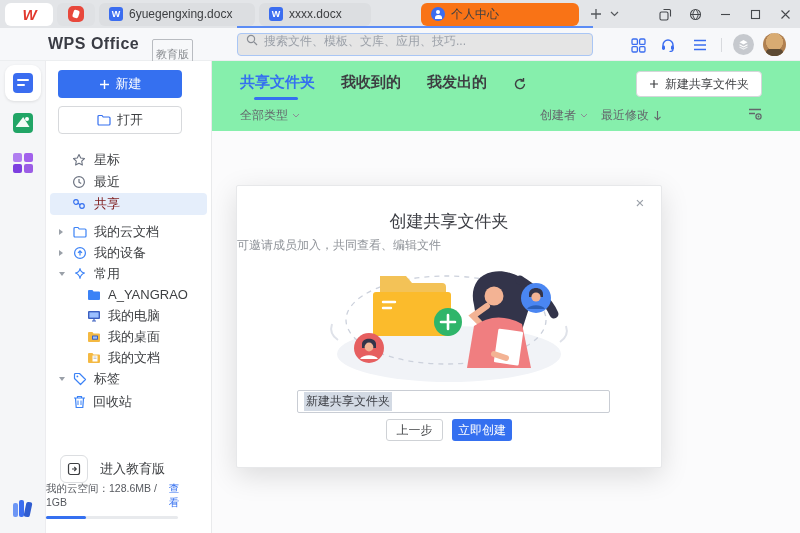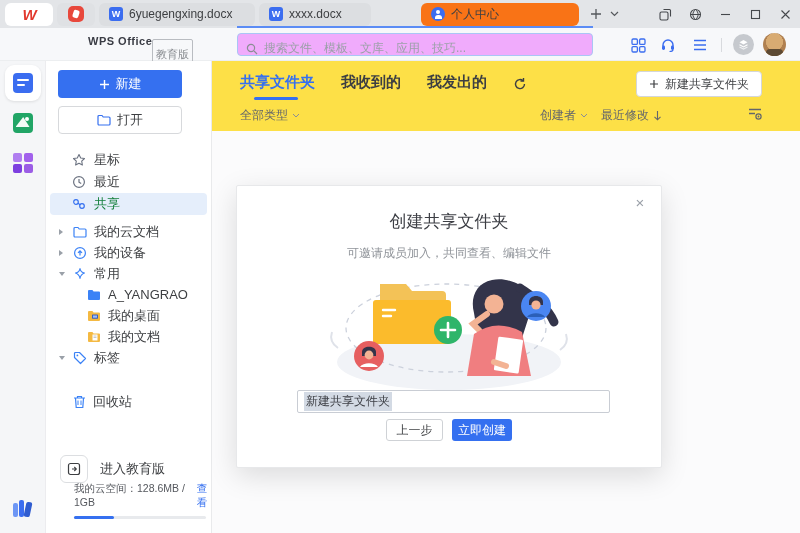--- a/index.html
+++ b/index.html
@@ -23,23 +23,23 @@
   .pbadge { width:14px; height:14px; border-radius:50%; background:#3b6df0; position:relative; flex:none; }
   .pbadge:before { content:""; position:absolute; left:5px; top:3px; width:4px; height:4px; border-radius:50%; background:#fff; }
   .pbadge:after { content:""; position:absolute; left:3.5px; top:8px; width:7px; height:4px; border-radius:3px 3px 0 0; background:#fff; }
   .tb-btn { width:22px; height:22px; display:flex; align-items:center; justify-content:center; color:#55585c; }
   .winctl { position:absolute; right:0; top:0; height:28px; display:flex; align-items:center; }
   .winctl .wc { width:30px; height:28px; display:flex; align-items:center; justify-content:center; color:#45484c; }
   .active-line { position:absolute; bottom:0; left:237px; width:356px; height:2px; background:#5b8cf5; }
 
   
   .toolbar { position:absolute; top:28px; left:0; right:0; height:33px; background:#f7f8fa; border-bottom:1px solid #eceef0; }
-  .logo { position:absolute; left:48px; top:7px; font-size:11px; font-weight:bold; color:#3a3c44; letter-spacing:0.5px;margin-left:40px; }
+  .logo { position:absolute; left:48px; top:7px; font-size:16px; font-weight:bold; color:#3a3c44; letter-spacing:0.5px; }
   .edition { position:absolute; left:152px; top:11px; font-size:11px; color:#8a8d92; border:1px solid #b9bcc1; border-radius:2px; padding:8px 3px; line-height:12px; }
-  .search { position:absolute; left:237px; top:5px; width:356px; height:23px; background:#f0abfc; border:1px solid #a9c6f5; border-radius:4px; display:flex; align-items:flex-end; padding:0 8px; gap:6px; }
+  .search { position:absolute; left:237px; top:5px; width:356px; height:23px; background:#e5e5e5; border:1px solid #a9c6f5; border-radius:4px; display:flex; align-items:flex-start; padding:0 8px; gap:6px; }
   .search input { border:none; outline:none; flex:1; font-size:12px; color:#3d3f42; background:transparent; font-family:inherit; }
   .search input::placeholder { color:#9ba0a8; }
   .tool-ico { position:absolute; top:5px; width:24px; height:24px; display:flex; align-items:center; justify-content:center; color:#3b6df0; }
   .tdivider { position:absolute; left:721px; top:10px; width:1px; height:14px; background:#d8dade; }
   .member { position:absolute; left:733px; top:6px; width:21px; height:21px; border-radius:50%; background:#c6c9ce; display:flex; align-items:center; justify-content:center; }
   .avatar { position:absolute; left:763px; top:5px; width:23px; height:23px; border-radius:50%; background:radial-gradient(circle at 50% 38%, #d8ab72 0 46%, #b08050 47% 100%); overflow:hidden; }
   .avatar:after { content:""; position:absolute; left:3px; bottom:0; width:17px; height:7px; background:#5d4a33; border-radius:4px 4px 0 0; }
 
   
   .bodyrow { position:absolute; top:61px; left:0; bottom:0; right:0; display:flex; }
@@ -61,57 +61,57 @@
   .books-ico i:nth-child(1){left:0;width:5px;height:14px;background:#6d96f5;}
   .books-ico i:nth-child(2){left:6px;width:5px;height:17px;}
   .books-ico i:nth-child(3){left:12px;width:6px;height:15px;background:#2f5cd0;transform:rotate(12deg);}
 
   .sidebar { width:166px; background:#fff; border-right:1px solid #e9eaec; position:relative; flex:none; font-size:13px; color:#3d3f42; }
   .btn-new { position:absolute; left:12px; top:9px; width:124px; height:28px; background:#3570f0; color:#fff; border:none; border-radius:4px; font-size:13px; display:flex; align-items:center; justify-content:center; gap:6px; font-family:inherit; }
   .btn-open { position:absolute; left:12px; top:45px; width:124px; height:28px; background:#fff; color:#3d3f42; border:1px solid #d7d9dc; border-radius:4px; font-size:13px; display:flex; align-items:center; justify-content:center; gap:6px; font-family:inherit; }
   .nav { position:absolute; left:4px; right:4px; top:88px; }
   .nav-item { height:22px; display:flex; align-items:center; gap:8px; padding-left:22px; border-radius:4px; color:#3d3f42; }
   .nav-item .nico { color:#6b7280; display:flex; }
-  .nav-item.active { background:#e5eefb; color:#15803d; height:22px; }
+  .nav-item.active { background:#e5eefb; color:#7f1d1d; height:22px; }
   .nav-item.active .nico { color:#3570f0; }
   .tree { position:absolute; left:4px; right:4px; top:160px; }
   .trow { height:21px; display:flex; align-items:center; gap:7px; padding-left:8px; }
   .trow .arr { width:8px; color:#9aa0a8; display:flex; flex:none; }
   .trow .tico { display:flex; flex:none; }
   .trow.child { padding-left:37px; }
   .trash-row { position:absolute; left:4px; top:330px; right:4px; }
   .edu { position:absolute; left:14px; top:394px; display:flex; align-items:center; gap:12px; }
   .edu-box { width:28px; height:28px; border:1px solid #dcdee1; border-radius:6px; display:flex; align-items:center; justify-content:center; color:#3d3f42; background:#fff; }
-  .cloud { position:absolute; left:28px; bottom:14px; width:142px;margin-top:33px; }
+  .cloud { position:absolute; left:0; bottom:14px; width:142px;margin-top:33px; }
   .cloud-line { display:flex; justify-content:space-between; font-size:10.5px; color:#55585e; }
   .cloud-line .view { color:#3570f0; }
   .pbar { margin-top:6px; width:132px; height:3px; background:#e8eaed; border-radius:2px; position:relative; }
   .pfill { height:3px; background:#3570f0; border-radius:2px; }
 
   
-  .main { flex:1; position:relative; background:#fde047; }
+  .main { flex:1; position:relative; background:#86efac; }
   .main-tabs { position:absolute; left:28px; top:12px; display:flex; align-items:center; gap:26px; }
   .mtab { font-size:15px; color:#3d3f42; font-weight:bold; position:relative; padding-bottom:8px; }
   .mtab.active { color:#3570f0; }
   .mtab-line { position:absolute; left:14px; bottom:0; width:44px; height:3px; border-radius:2px; background:#3570f0; }
   .refresh { color:#3d3f42; display:flex; margin-top:-6px; }
   .btn-newshare { position:absolute; right:38px; top:10px; height:26px; padding:0 12px; background:#fff; border:1px solid #d4d6d9; border-radius:4px; font-size:12px; color:#3d3f42; display:flex; align-items:center; gap:6px; font-family:inherit; }
   .filters { position:absolute; left:28px; right:38px; top:46px; height:16px; font-size:12px; color:#63666b; }
   .f-item { display:inline-flex; align-items:center; gap:4px; }
   .f-type { position:absolute; left:0; }
   .f-creator { position:absolute; right:174px; }
   .f-mod { position:absolute; right:100px; }
   .f-settings { position:absolute; right:0; top:0; color:#63666b; display:flex; }
   .main-bg { position:absolute; left:0; right:0; top:70px; bottom:0; background:#fbfbfc; }
 
   
   .modal { position:absolute; left:24px; top:124px; width:426px; height:283px; background:#fff; border:1px solid #e7e8ea; border-radius:2px; box-shadow:0 8px 28px rgba(0,0,0,.13); }
   .m-close { position:absolute; right:12px; top:8px; font-size:15px; color:#9aa0a8; width:18px; height:18px; text-align:center; line-height:18px; }
   .m-title { margin-top:24px; text-align:center; font-size:17px; color:#3c3e44; font-weight:500; }
-  .m-sub { margin-top:12px; text-align:center; font-size:12px; color:#8f9399; }
+  .m-sub { margin-top:4px; text-align:left; font-size:12px; color:#8f9399; }
   .m-illus { display:block; margin:8px auto 0; }
   .m-input { position:absolute; left:60px; top:204px; width:313px; height:23px; border:1px solid #c9cdd4; border-radius:2px; background:#fff; display:flex; align-items:center; padding-left:6px; font-size:12px; color:#3c3e44; }
   .m-input .sel { background:#d3dae4; padding:1px 2px; }
   .m-btns { position:absolute; left:0; right:0; top:233px; display:flex; justify-content:center; gap:9px; }
   .m-back { width:57px; height:22px; background:#fff; border:1px solid #cfd2d6; border-radius:3px; font-size:12px; color:#3d3f42; font-family:inherit; }
   .m-create { width:60px; height:22px; background:#3570f0; border:none; border-radius:3px; font-size:12px; color:#fff; font-family:inherit; }
 
   svg { display:block; }
 </style>
 </head>
@@ -331,20 +331,30 @@
             </span>
           <span>常用</span>
         </div>
         <div class="trow child">
           <span class="tico">
               <svg width="14" height="12" viewBox="0 0 14 12">
                 <path d="M1 2a1 1 0 0 1 1-1h3.4l1.2 1.5H12a1 1 0 0 1 1 1V10a1 1 0 0 1-1 1H2a1 1 0 0 1-1-1z" fill="#3b82f6"></path>
               </svg>
             </span>
           <span>A_YANGRAO</span>
+        </div>
+        <div class="trow child">
+          <span class="tico">
+              <svg width="14" height="12" viewBox="0 0 14 12">
+                <rect x="1" y="1" width="12" height="8" rx="1" fill="#3b5fc0"></rect>
+                <rect x="2.4" y="2.4" width="9.2" height="5.2" fill="#9cc0ff"></rect>
+                <path d="M5 11h4M7 9v2" stroke="#3b5fc0" stroke-width="1.2"></path>
+              </svg>
+            </span>
+          <span>我的电脑</span>
         </div>
         <div class="trow child">
           <span class="tico">
               <svg width="14" height="12" viewBox="0 0 14 12">
                 <path d="M1 2a1 1 0 0 1 1-1h3.4l1.2 1.5H12a1 1 0 0 1 1 1V10a1 1 0 0 1-1 1H2a1 1 0 0 1-1-1z" fill="#f4b942"></path>
                 <rect x="5" y="4.5" width="6" height="4.2" rx=".6" fill="#3b5fc0"></rect>
                 <rect x="6" y="5.5" width="4" height="2.2" fill="#9cc0ff"></rect>
               </svg>
             </span>
           <span>我的桌面</span>

